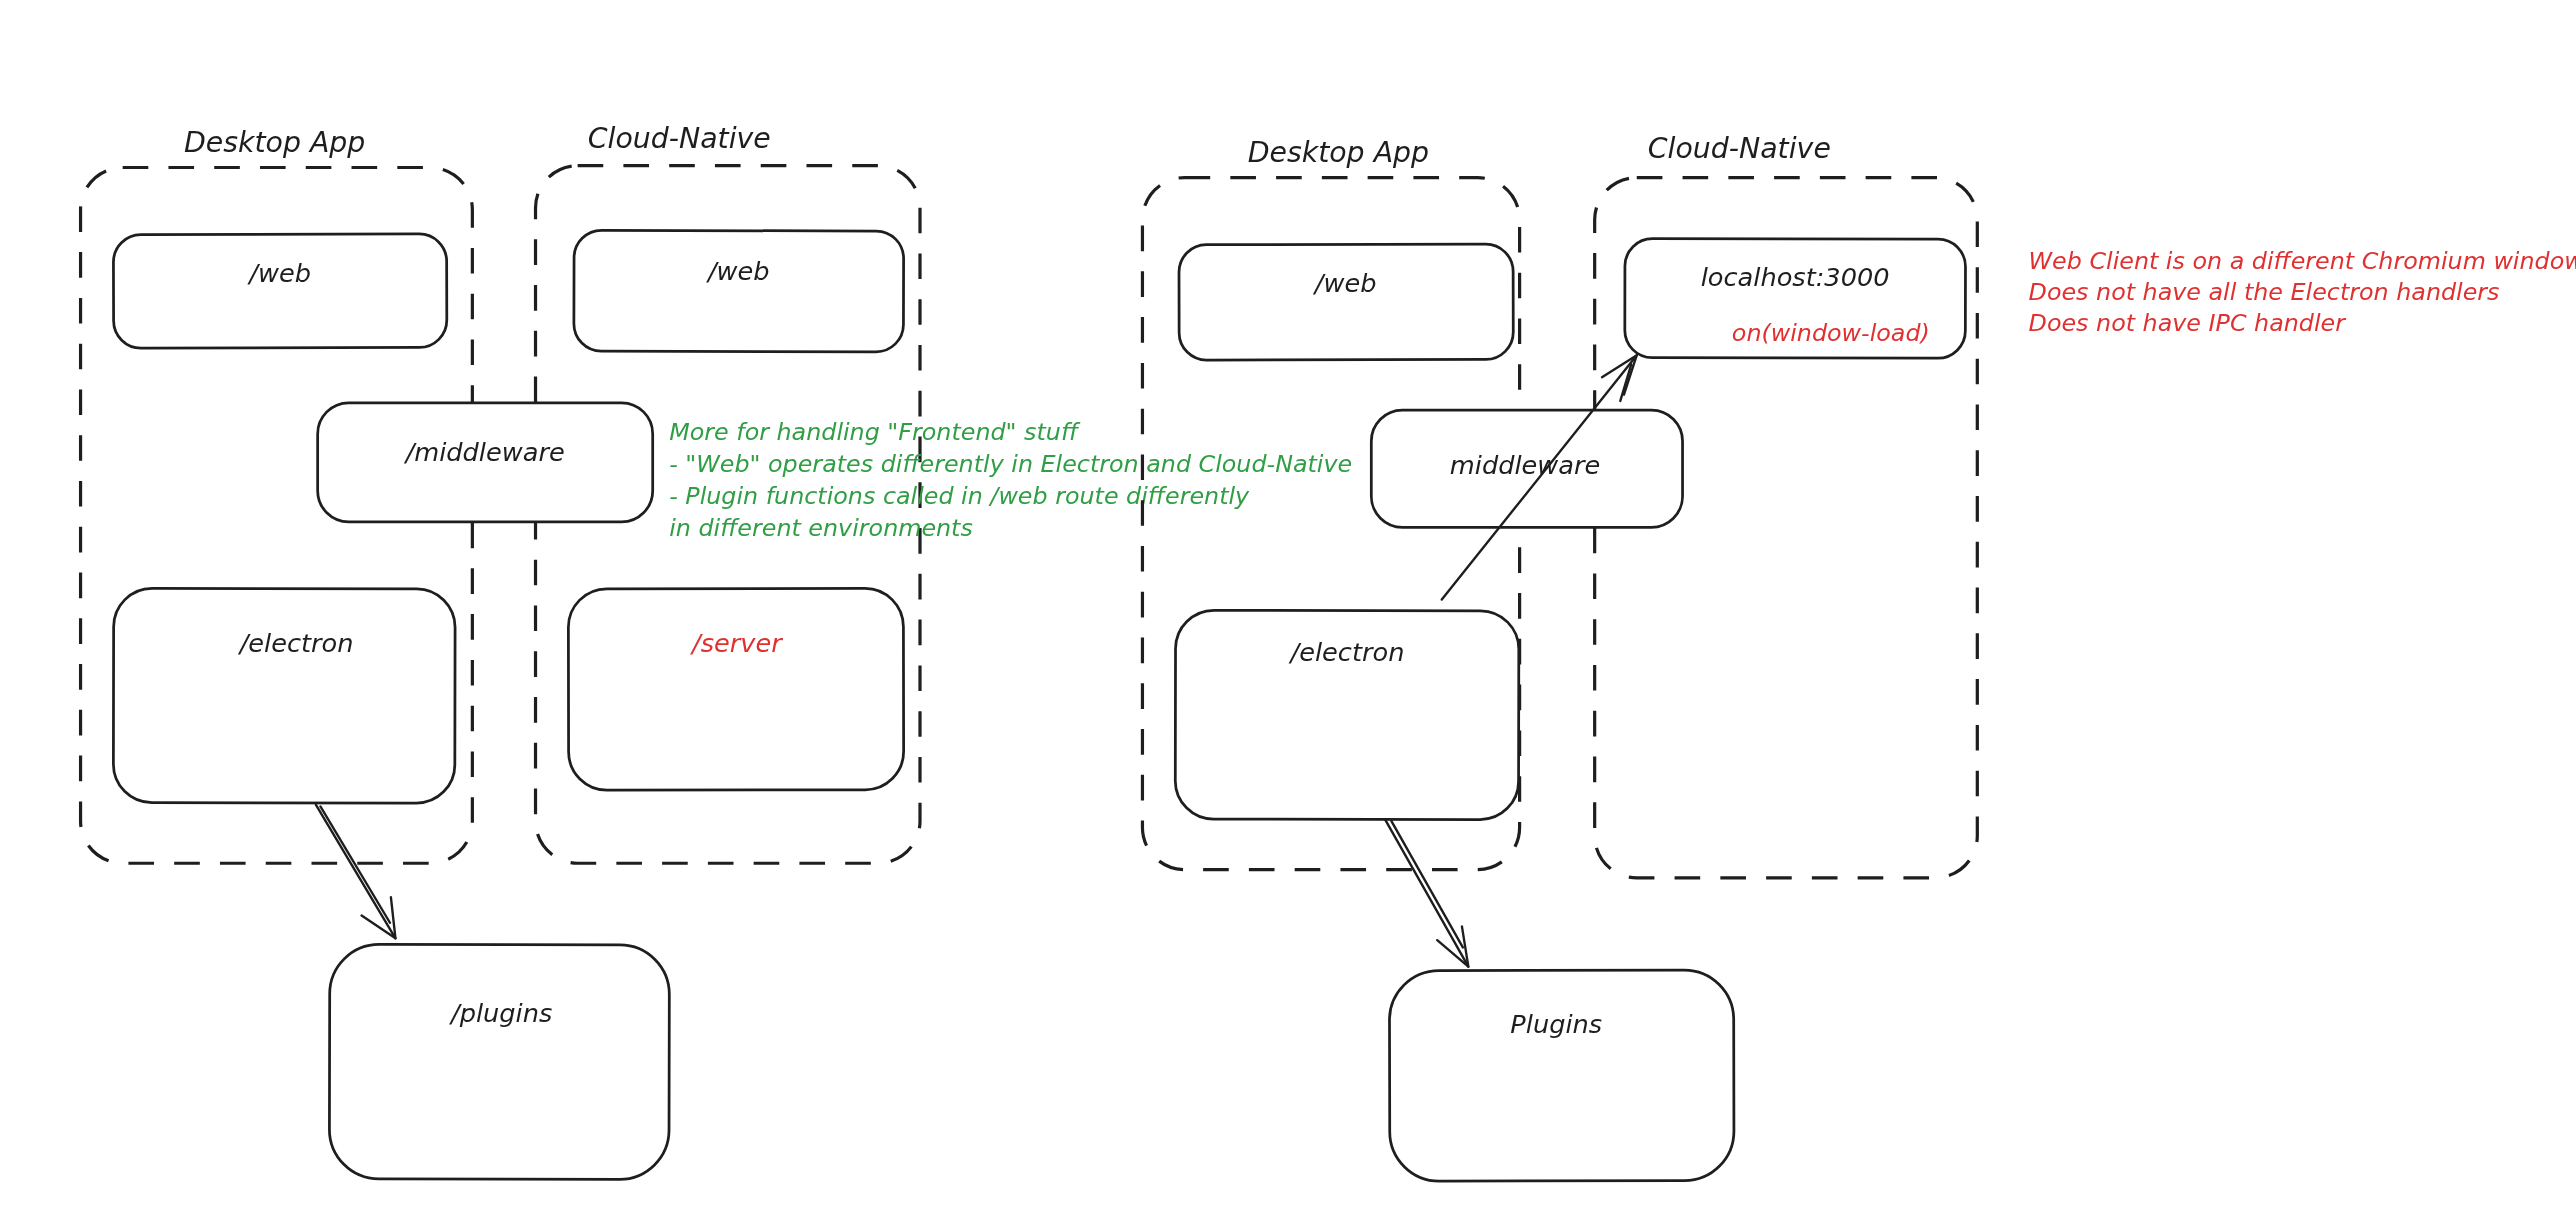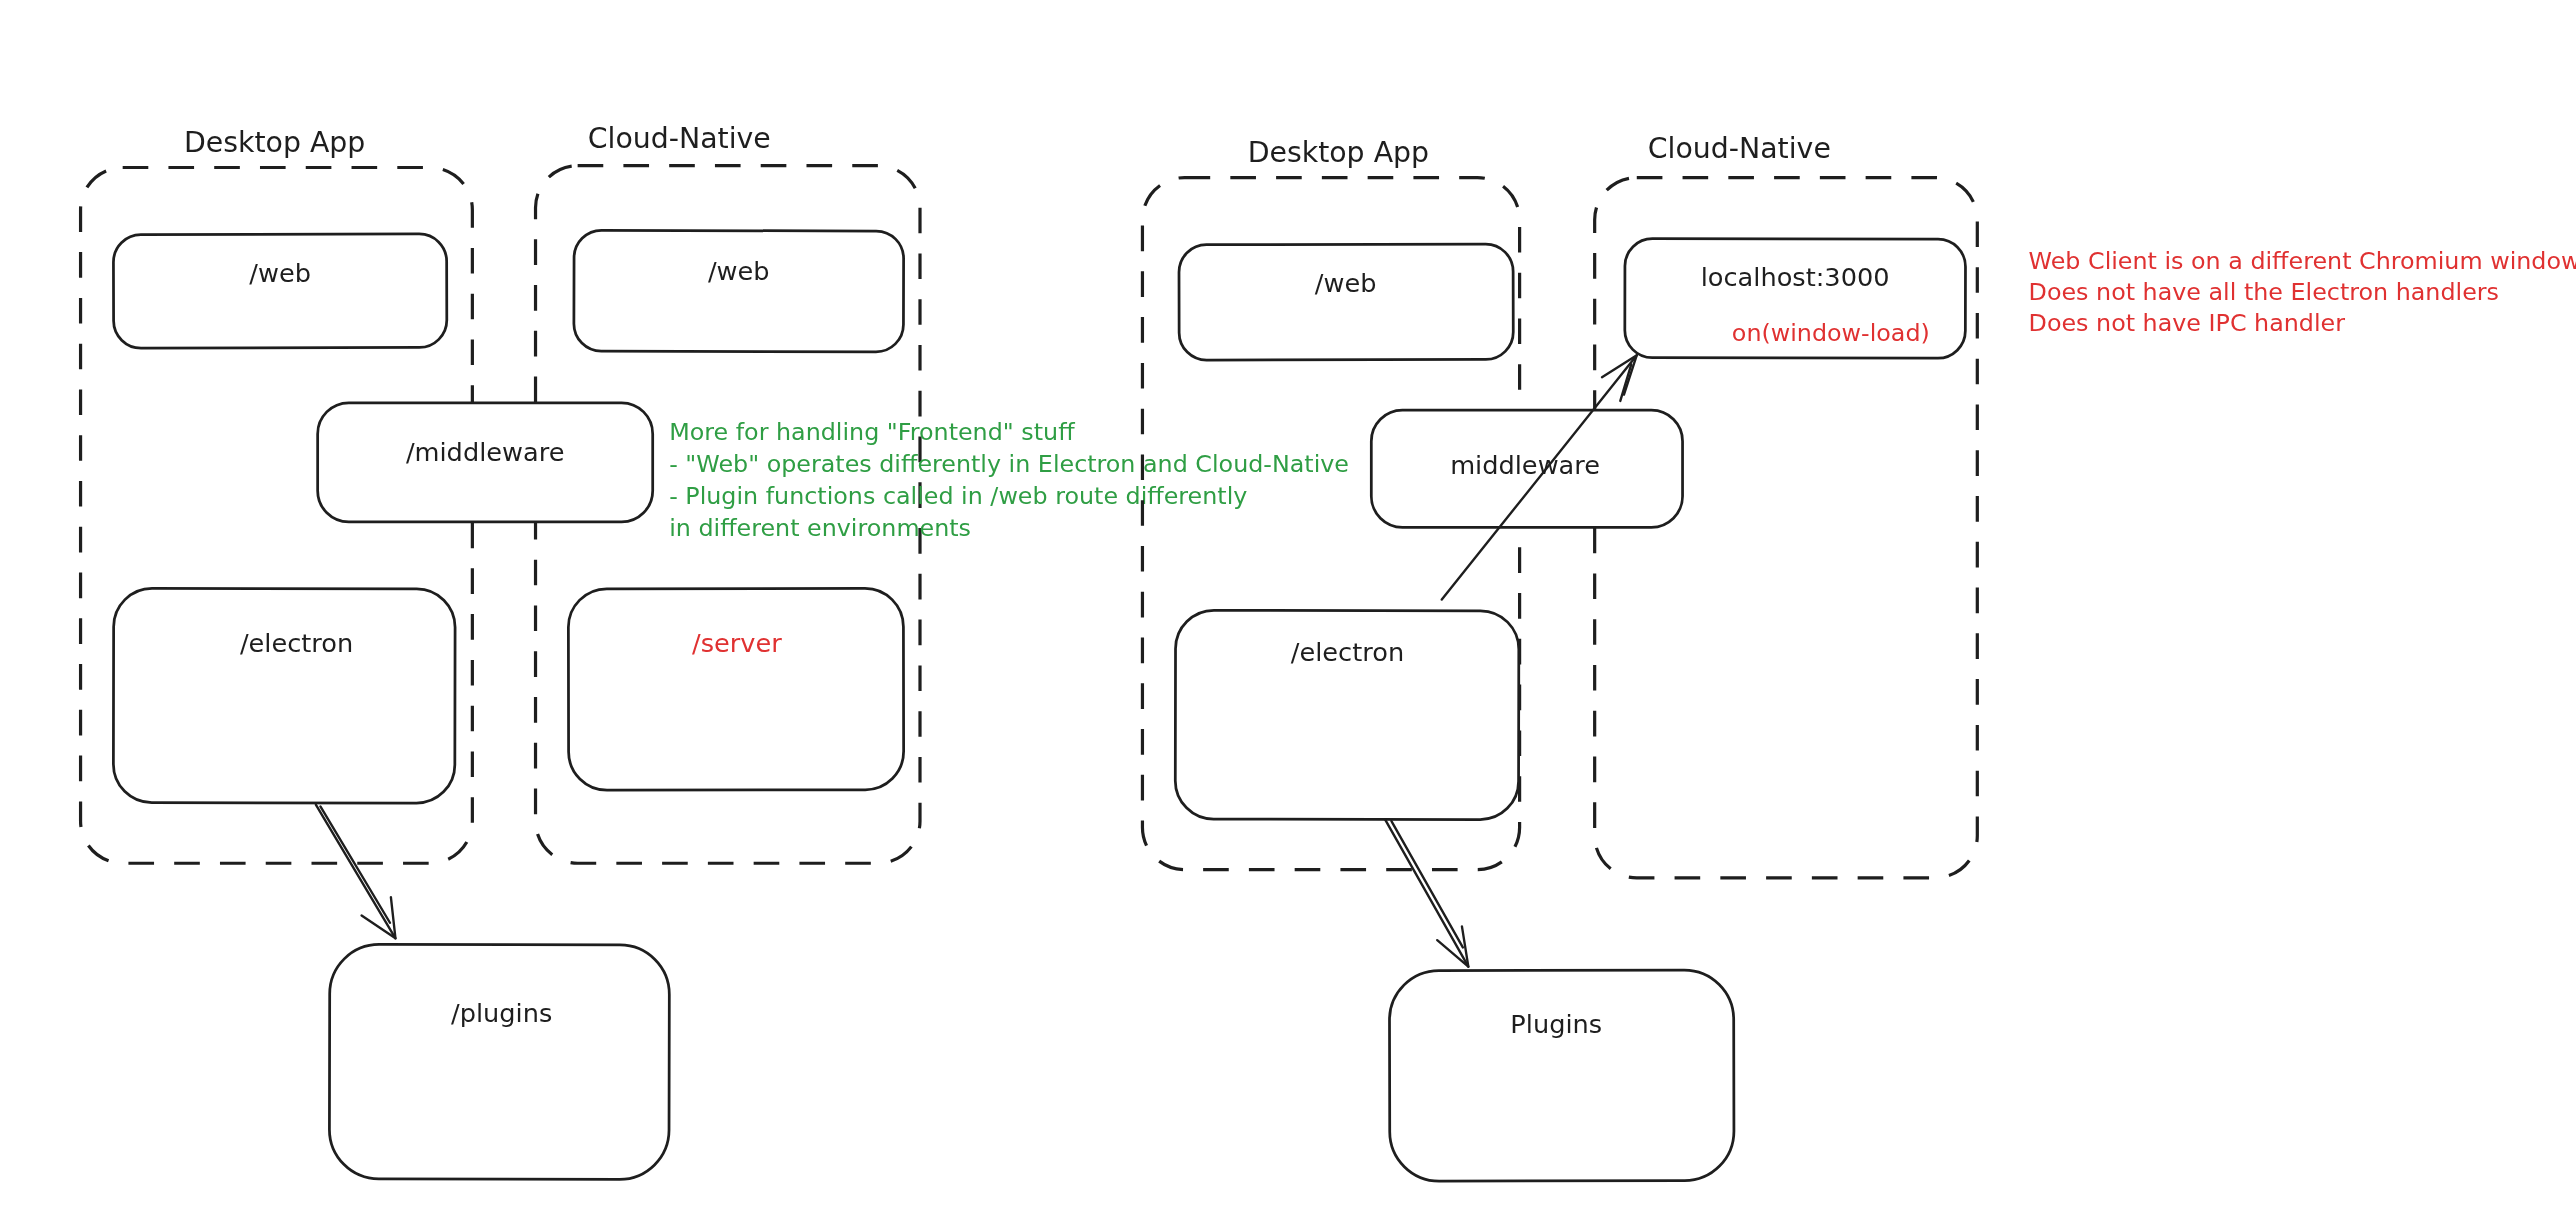--- a/index.html
+++ b/index.html
@@ -1,16 +1,16 @@
 <!DOCTYPE html>
 <html style="font-size:14.6px"><head>
 <meta charset="utf-8">
 <style>
   html,body{margin:0;padding:0;background:#ffffff;}
-  .stage{width:100%;}
+  .stage{width:100%;font-style:italic;}
   svg{display:block;width:100%;height:auto;background:#ffffff;}
   text{font-family:"DejaVu Sans","Liberation Sans",sans-serif;fill:#1e1e1e;}
   .hdr{font-size:31px;}
   .lbl{font-size:28px;}
   .note{font-size:26px;}
   .green{fill:#2f9e44;}
   .red{fill:#e03131;}
   .box{fill:none;stroke:#1e1e1e;stroke-width:3;}
   .container{fill:none;stroke:#1e1e1e;stroke-width:3.5;stroke-dasharray:28 22;}
   .arrow{fill:none;stroke:#1e1e1e;stroke-width:2.6;stroke-linecap:round;}

